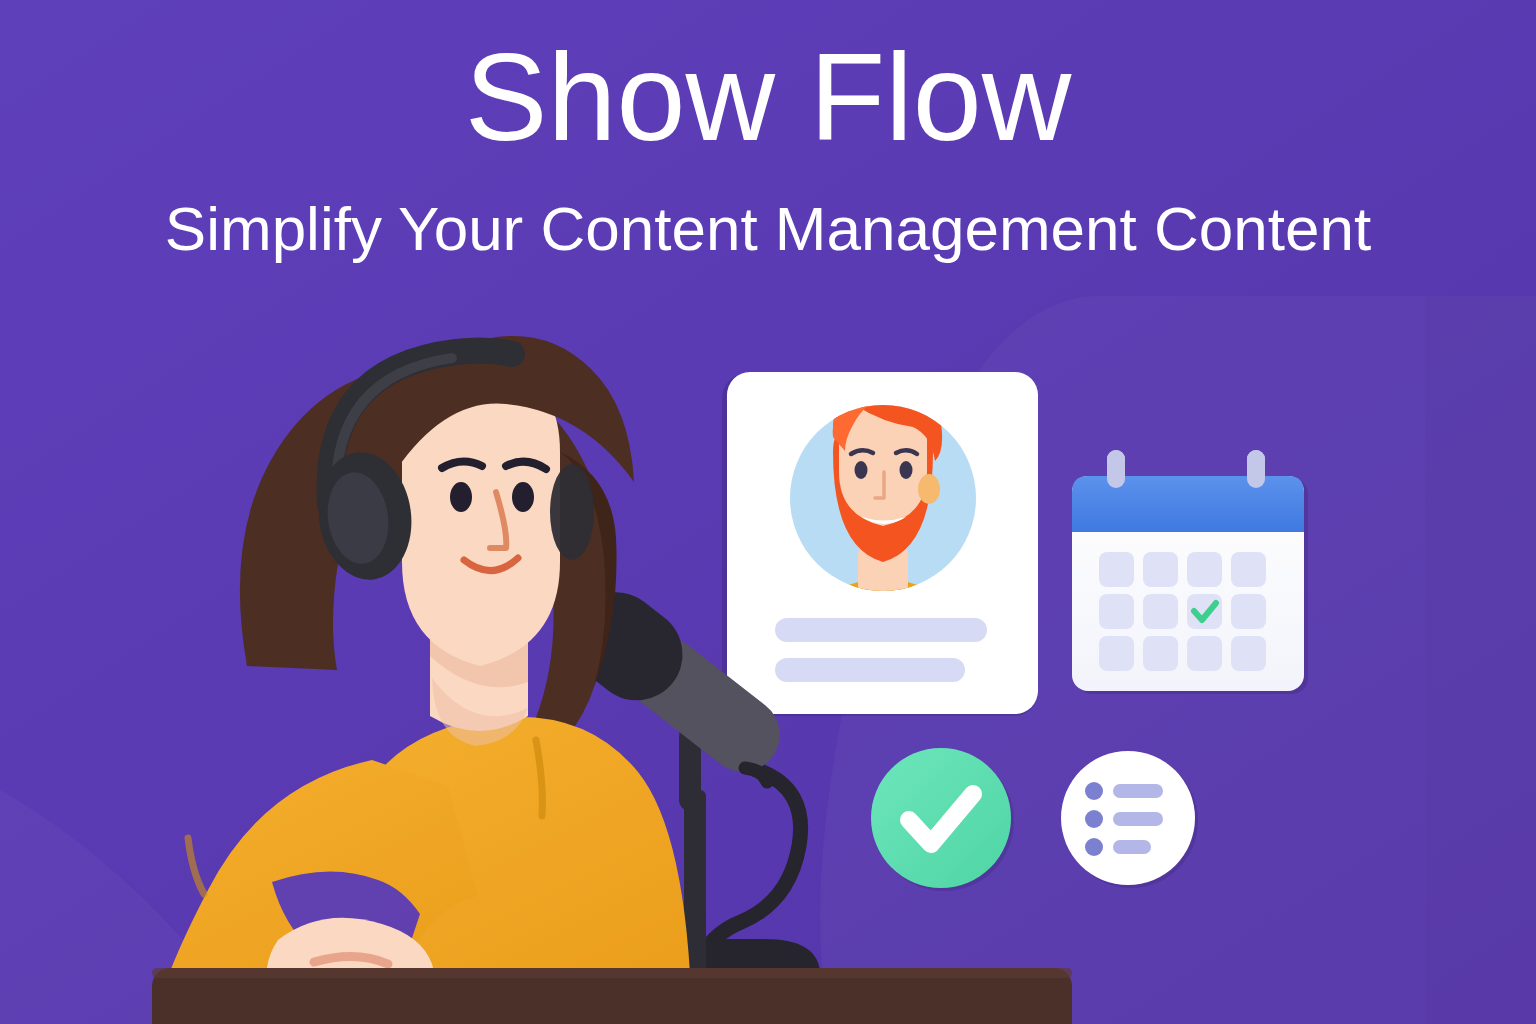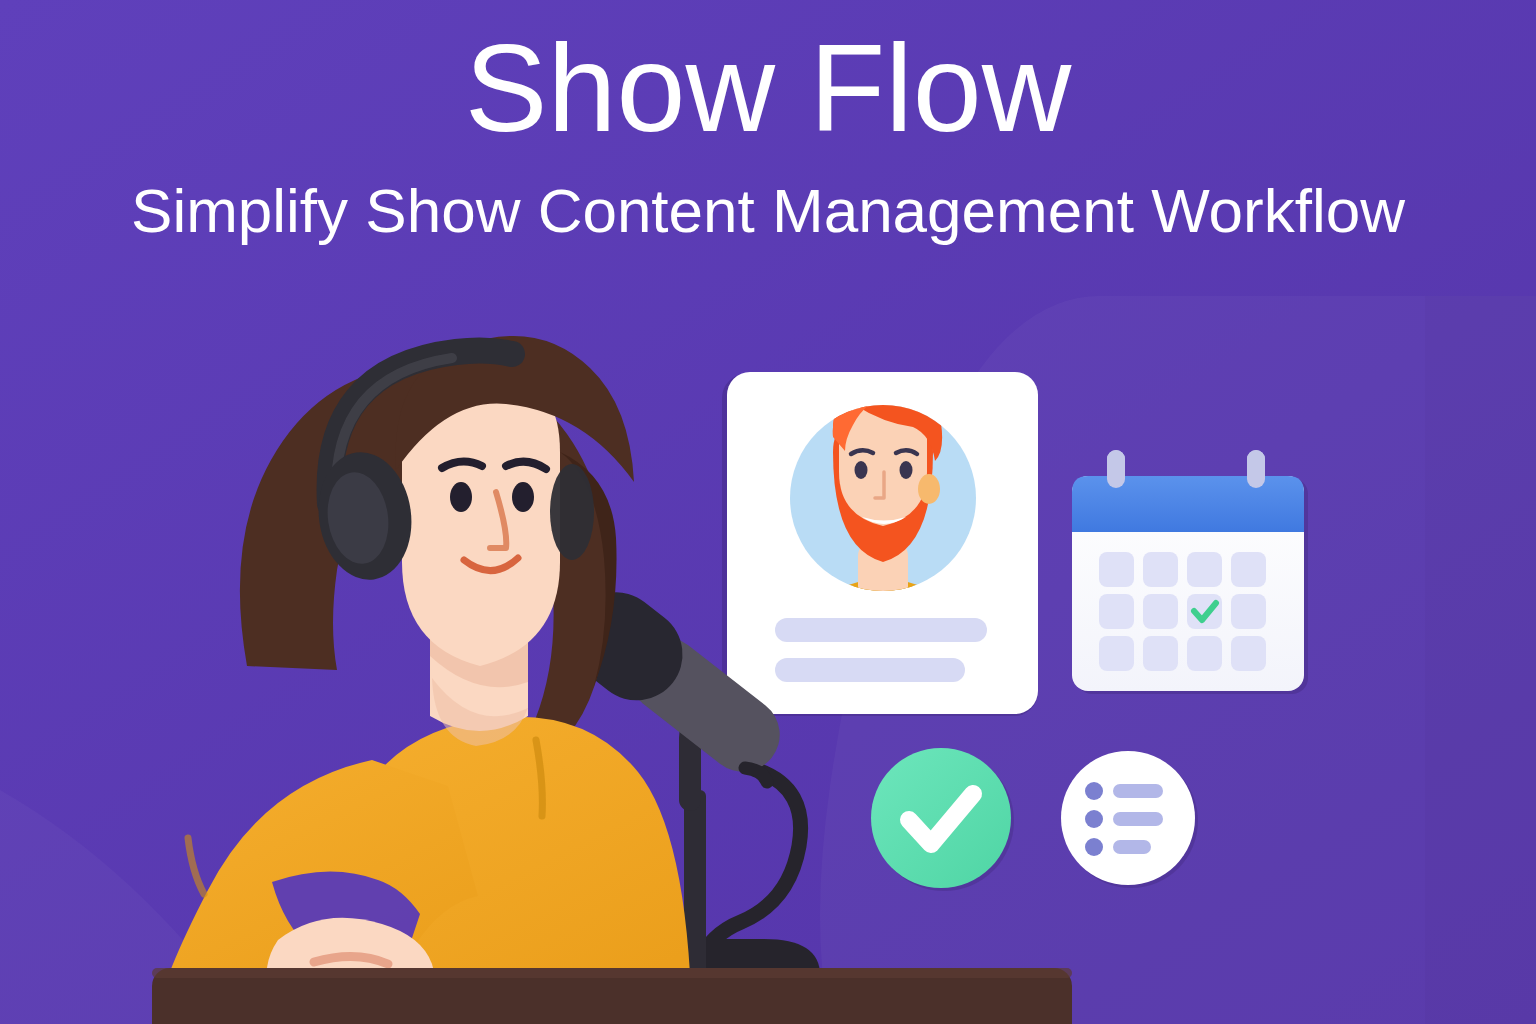--- a/index.html
+++ b/index.html
@@ -29,21 +29,21 @@
   #header {
     position: absolute;
     left: 0;
     top: 0;
     width: 1536px;
     text-align: center;
     z-index: 5;
     pointer-events: none;
   }
   #title {
-    margin: 8px;
+    margin: 17px;
     padding: 0;
     font-size: 124px;
     line-height: 1.0;
     font-weight: 400;
     color: #ffffff;
     letter-spacing: 0px;
     padding-top: 18px;
     font-family: "Liberation Sans", sans-serif;
   }
   #subtitle {
@@ -90,21 +90,21 @@
 
     <path d="M1100 296 q-60 0 -110 60 q-120 150 -160 430 q-20 140 0 238 L1536 1024 L1536 296 Z" fill="#ffffff" opacity="0.035"></path>
 
     <path d="M0 1024 L0 790 q140 80 250 234 Z" fill="#ffffff" opacity="0.03"></path>
 
     <rect x="1425" y="296" width="111" height="728" fill="#000000" opacity="0.02"></rect>
   </svg>
 
   <div id="header">
     <h1 id="title">Show Flow</h1>
-    <div id="subtitle">Simplify Show Content Management Workflow</div>
+    <div id="subtitle">Simplify Your Content Management Content</div>
   </div>
 
   <svg id="art-svg" viewBox="0 0 1536 1024" xmlns="http://www.w3.org/2000/svg">
 
     <g>
       <rect x="722" y="374" width="316" height="342" rx="24" fill="#2c1756" opacity="0.25"></rect>
       <rect x="727" y="372" width="311" height="342" rx="23" fill="#ffffff"></rect>
 
       <g>
         <circle cx="883" cy="498" r="93" fill="#b9dcf5"></circle>

